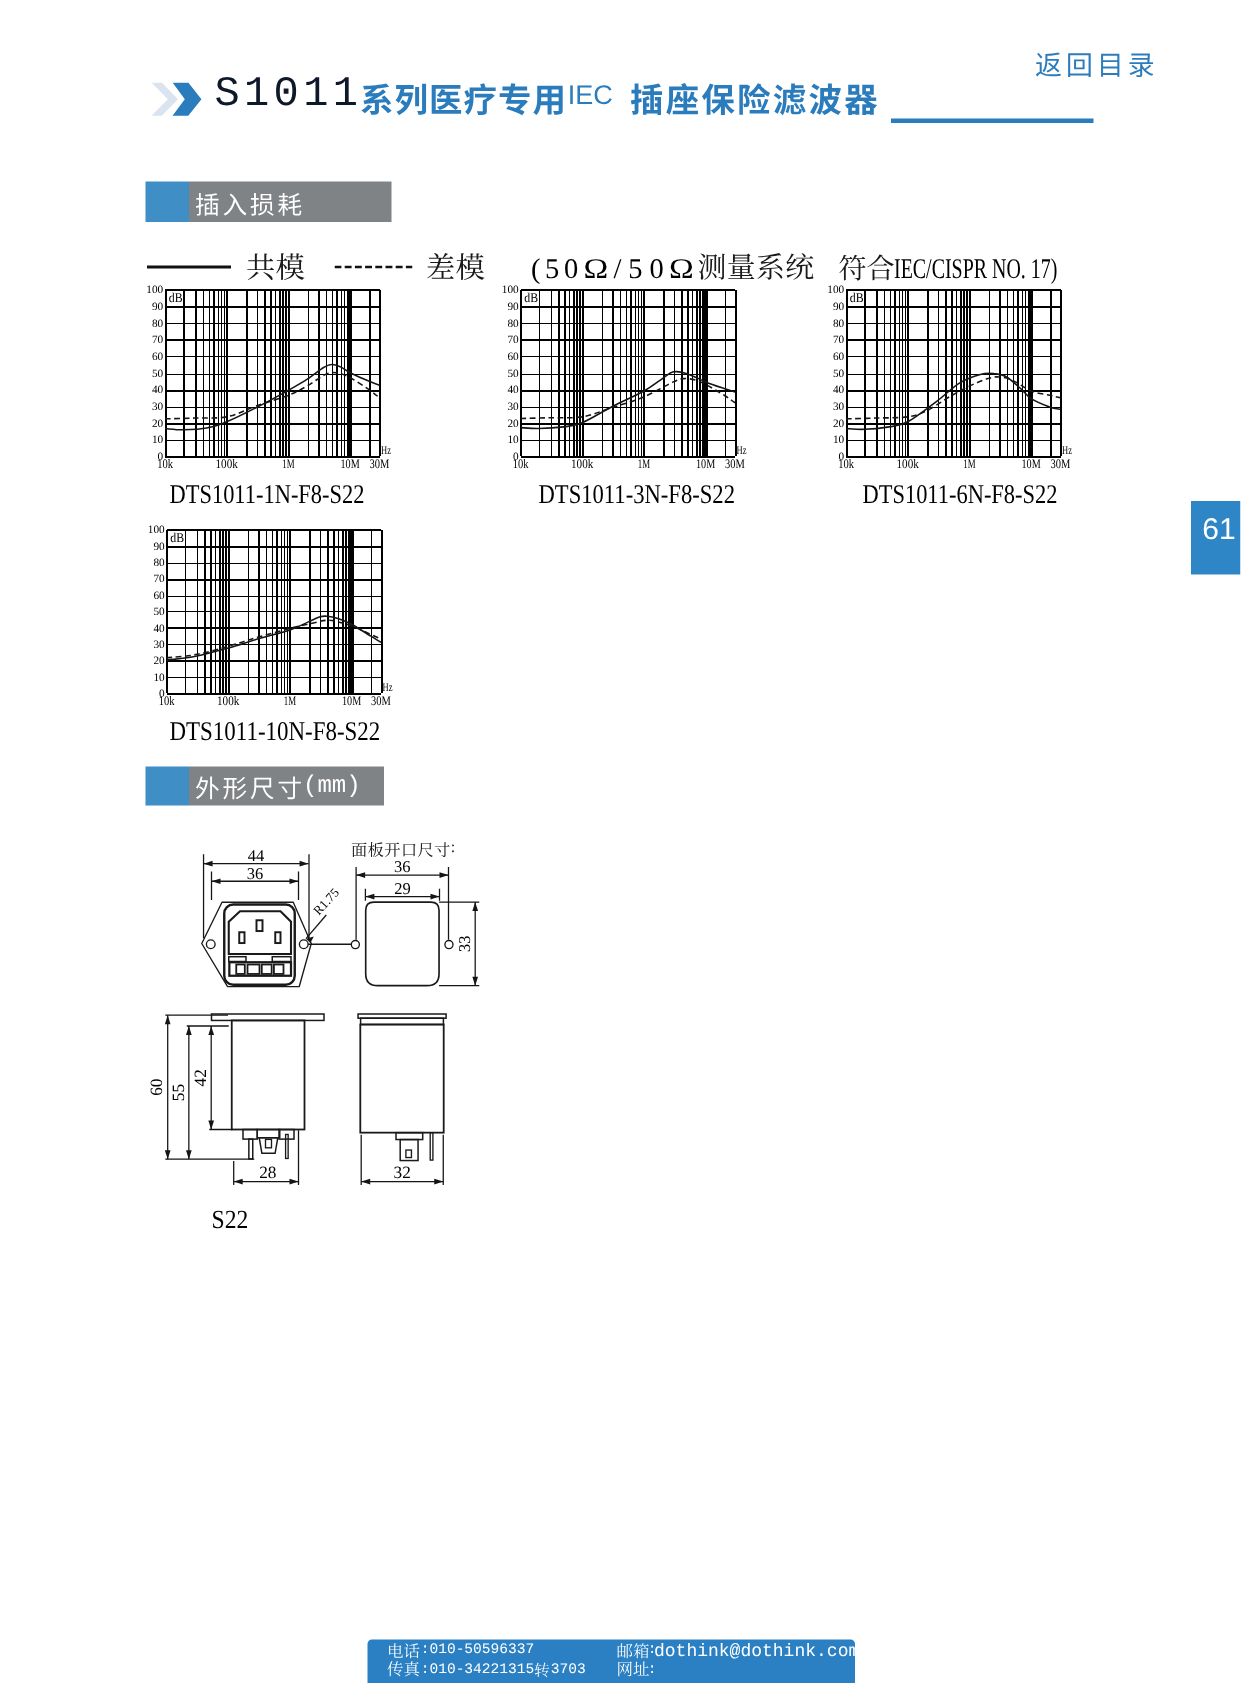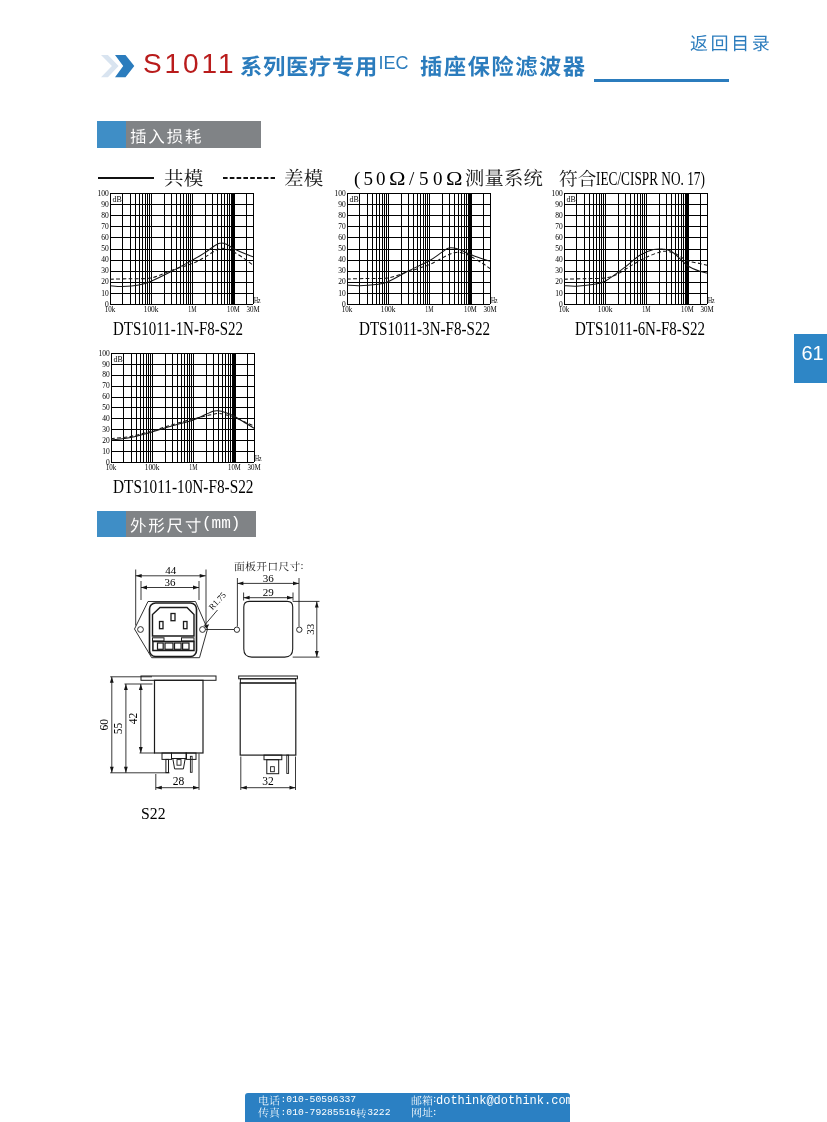--- a/index.html
+++ b/index.html
@@ -64,21 +64,21 @@
     <use href="#g2" transform="translate(41.20,15.84) scale(0.01800)"></use>
     <use href="#g3" transform="translate(61.80,15.84) scale(0.01800)"></use>
   </svg>
 
 <svg style="position:absolute;left:101px;top:55.3px" width="36" height="22.4">
 <polygon points="0,0 6.9,0 17.6,11.1 6.9,22.2 0,22.2 10.9,11.1" fill="#d9e4f0"></polygon>
 
 <polygon points="14,0 24.5,0 33.3,11.1 24.5,22.2 14,22.2 22.2,11.1" fill="#2b7cbd"></polygon>
 </svg>
 
-<div style="position:absolute;left:143.0px;top:50.2px;font-family:Liberation Sans, sans-serif;font-size:28px;line-height:1;color:#b91c1c;letter-spacing:2.9px;white-space:nowrap">S1011</div>
+<div style="position:absolute;left:143.0px;top:50.2px;font-family:Liberation Mono, monospace;font-size:28px;line-height:1;color:#0f172a;letter-spacing:2.9px;white-space:nowrap">S1011</div>
 
 <svg style="position:absolute;left:240.0px;top:55.4px;overflow:visible" width="139" height="24" fill="#2b7cbd">
     <use href="#g4" transform="translate(0.00,19.62) scale(0.02230)"></use>
     <use href="#g5" transform="translate(23.00,19.62) scale(0.02230)"></use>
     <use href="#g6" transform="translate(46.00,19.62) scale(0.02230)"></use>
     <use href="#g7" transform="translate(69.00,19.62) scale(0.02230)"></use>
     <use href="#g8" transform="translate(92.00,19.62) scale(0.02230)"></use>
     <use href="#g9" transform="translate(115.00,19.62) scale(0.02230)"></use>
   </svg>
 
@@ -647,27 +647,27 @@
     <use href="#g41" transform="translate(11.00,9.68) scale(0.01100)"></use>
   </svg>
 
 <div style="position:absolute;left:280.5px;top:1095.2px;font-family:'Liberation Mono';font-size:9.7px;line-height:1;color:#fff;white-space:nowrap">:010-50596337</div>
 
 <svg style="position:absolute;left:258.4px;top:1107.1px;overflow:visible" width="24" height="12" fill="#fff">
     <use href="#g42" transform="translate(0.00,9.68) scale(0.01100)"></use>
     <use href="#g43" transform="translate(11.00,9.68) scale(0.01100)"></use>
   </svg>
 
-<div style="position:absolute;left:280.5px;top:1107.8px;font-family:'Liberation Mono';font-size:9.7px;line-height:1;color:#fff;white-space:nowrap">:010-79285516</div>
+<div style="position:absolute;left:280.5px;top:1107.8px;font-family:'Liberation Mono';font-size:9.7px;line-height:1;color:#fff;white-space:nowrap">:010-34221315</div>
 
 <svg style="position:absolute;left:356.4px;top:1107.6px;overflow:visible" width="12" height="11" fill="#fff">
     <use href="#g44" transform="translate(0.00,9.24) scale(0.01050)"></use>
   </svg>
 
-<div style="position:absolute;left:367.2px;top:1107.8px;font-family:'Liberation Mono';font-size:9.7px;line-height:1;color:#fff;white-space:nowrap">3222</div>
+<div style="position:absolute;left:367.2px;top:1107.8px;font-family:'Liberation Mono';font-size:9.7px;line-height:1;color:#fff;white-space:nowrap">3703</div>
 
 <svg style="position:absolute;left:410.6px;top:1094.5px;overflow:visible" width="24" height="12" fill="#fff">
     <use href="#g45" transform="translate(0.00,9.68) scale(0.01100)"></use>
     <use href="#g46" transform="translate(11.00,9.68) scale(0.01100)"></use>
   </svg>
 
 <div style="position:absolute;left:431.8px;top:1095.2px;font-family:'Liberation Mono';font-size:9.7px;line-height:1;color:#fff;white-space:nowrap">:</div>
 
 <div style="position:absolute;left:436.0px;top:1095.2px;font-family:'Liberation Mono';font-size:12px;line-height:1;color:#fff;white-space:nowrap">dothink@dothink.com.cn</div>
 

